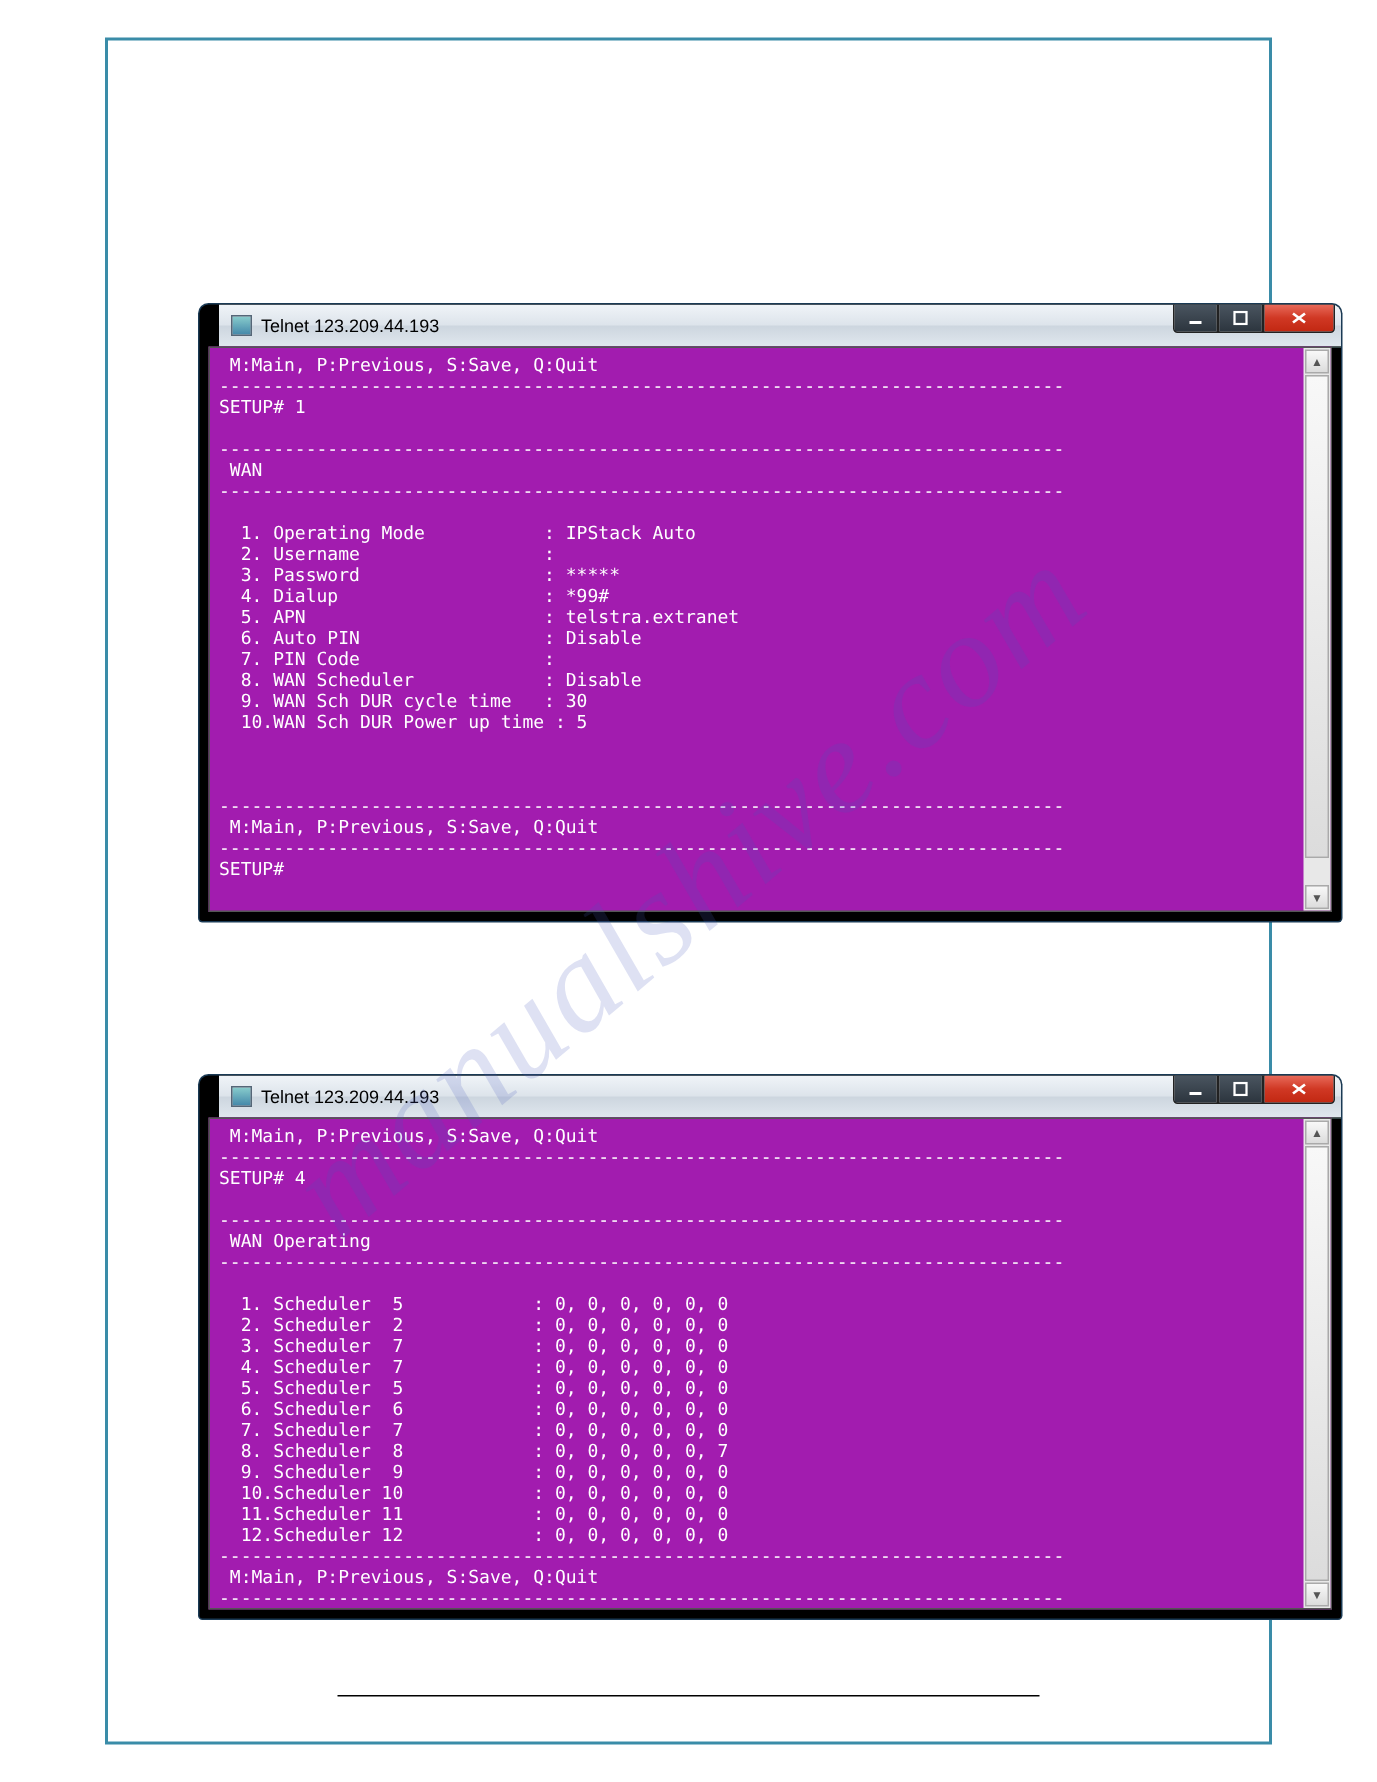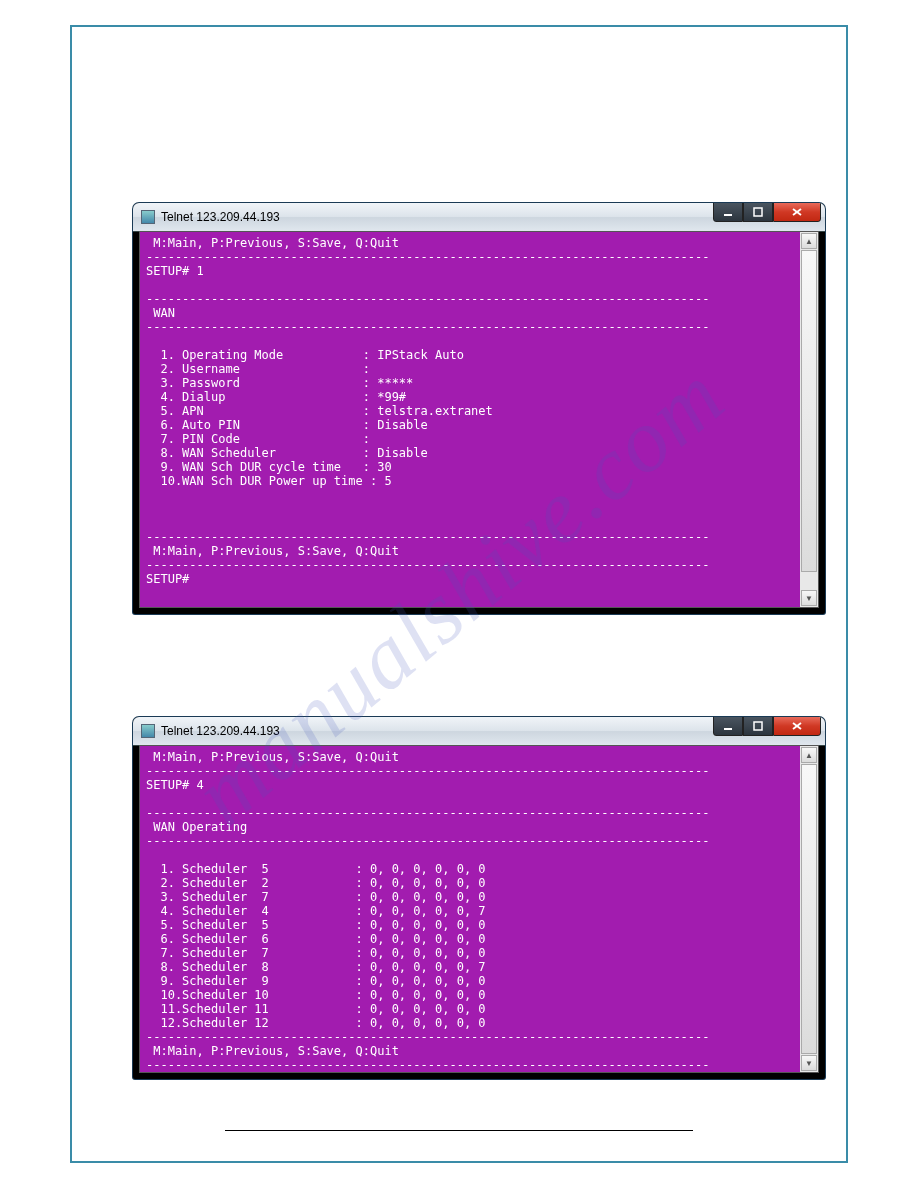--- a/index.html
+++ b/index.html
@@ -32,25 +32,26 @@
     color: rgba(70, 90, 190, 0.18);
     font-style: italic;
     font-family: Georgia, 'Times New Roman', serif;
     white-space: nowrap;
     pointer-events: none;
     z-index: 10;
     letter-spacing: 2px;
   }
   .telnet-window {
     position: absolute;
-    width: 692px;
+    width: 748px;
     border-radius: 6px 6px 2px 2px;
     overflow: hidden;
     background: #000;
     box-shadow: 0 0 0 1px #1a3a55;
+    padding-left: 13px;
   }
   .telnet-window.one {
     left: 133px;
     top: 203px;
     height: 411px;
   }
   .telnet-window.two {
     left: 133px;
     top: 717px;
     height: 362px;
@@ -269,21 +270,21 @@
 <span>------------------------------------------------------------------------------</span>
 <span>SETUP# 4</span>
 
 <span>------------------------------------------------------------------------------</span>
 <span> WAN Operating</span>
 <span>------------------------------------------------------------------------------</span>
 
 <span>  1. Scheduler  5            : 0, 0, 0, 0, 0, 0</span>
 <span>  2. Scheduler  2            : 0, 0, 0, 0, 0, 0</span>
 <span>  3. Scheduler  7            : 0, 0, 0, 0, 0, 0</span>
-<span>  4. Scheduler  4            : 0, 0, 0, 0, 0, 7</span>
+<span>  4. Scheduler  7            : 0, 0, 0, 0, 0, 0</span>
 <span>  5. Scheduler  5            : 0, 0, 0, 0, 0, 0</span>
 <span>  6. Scheduler  6            : 0, 0, 0, 0, 0, 0</span>
 <span>  7. Scheduler  7            : 0, 0, 0, 0, 0, 0</span>
 <span>  8. Scheduler  8            : 0, 0, 0, 0, 0, 7</span>
 <span>  9. Scheduler  9            : 0, 0, 0, 0, 0, 0</span>
 <span>  10.Scheduler 10            : 0, 0, 0, 0, 0, 0</span>
 <span>  11.Scheduler 11            : 0, 0, 0, 0, 0, 0</span>
 <span>  12.Scheduler 12            : 0, 0, 0, 0, 0, 0</span>
 <span>------------------------------------------------------------------------------</span>
 <span> M:Main, P:Previous, S:Save, Q:Quit</span>

